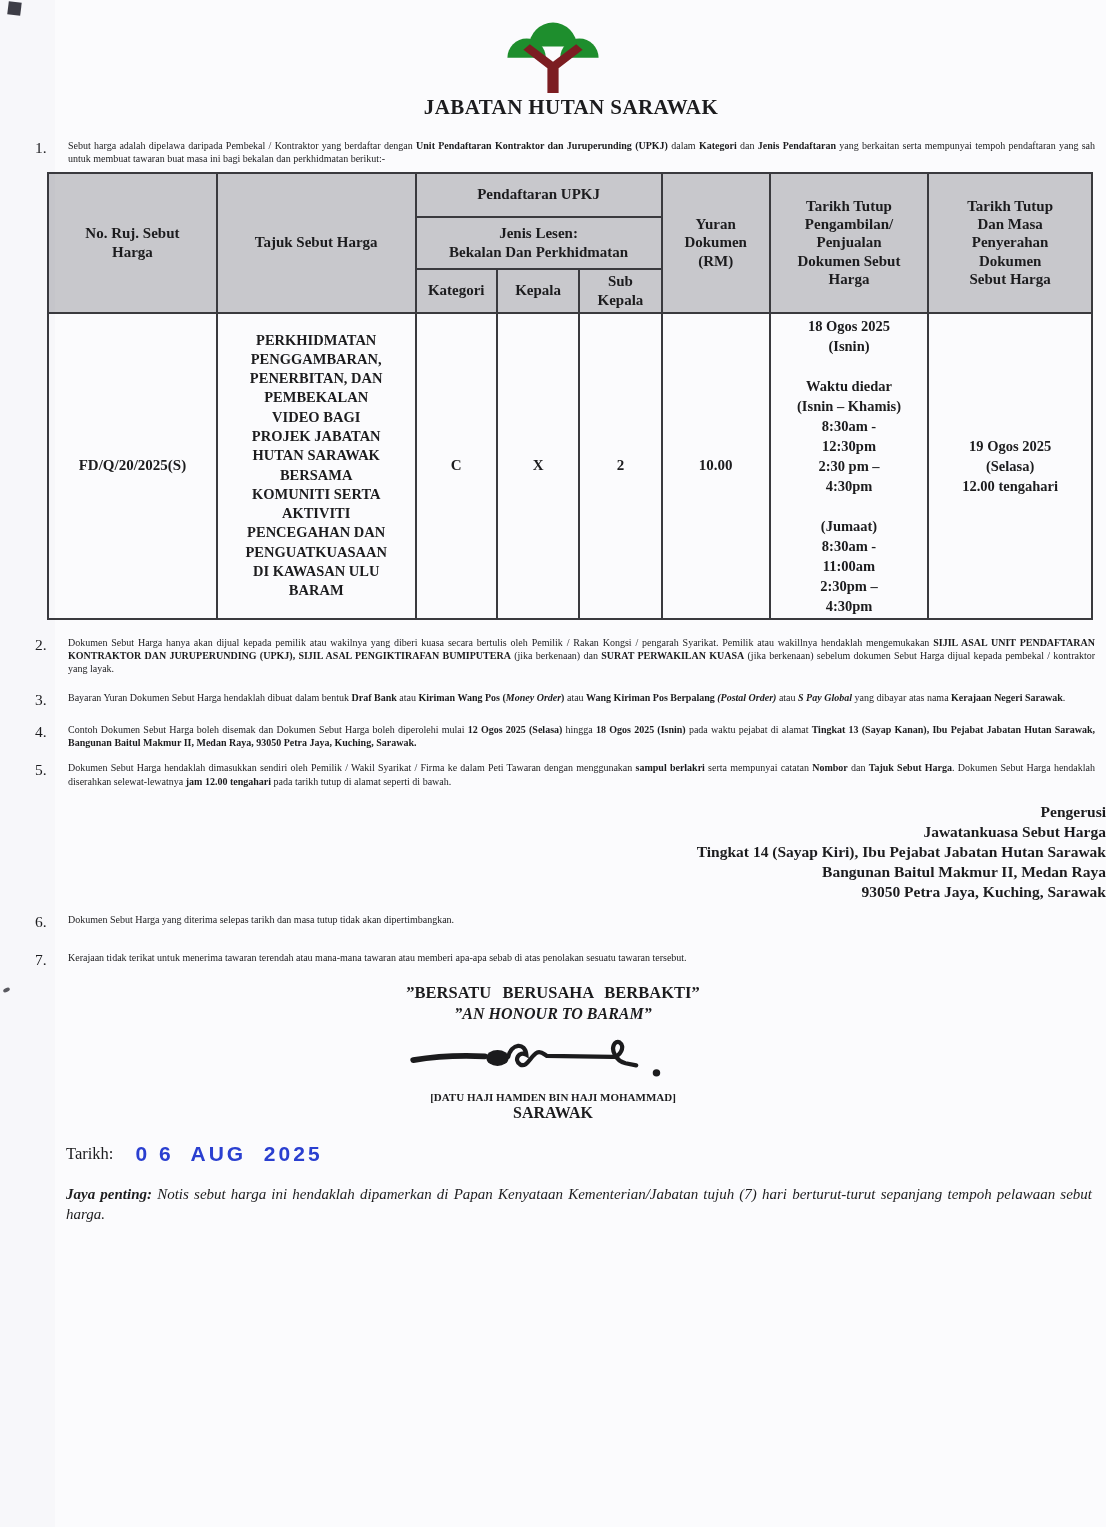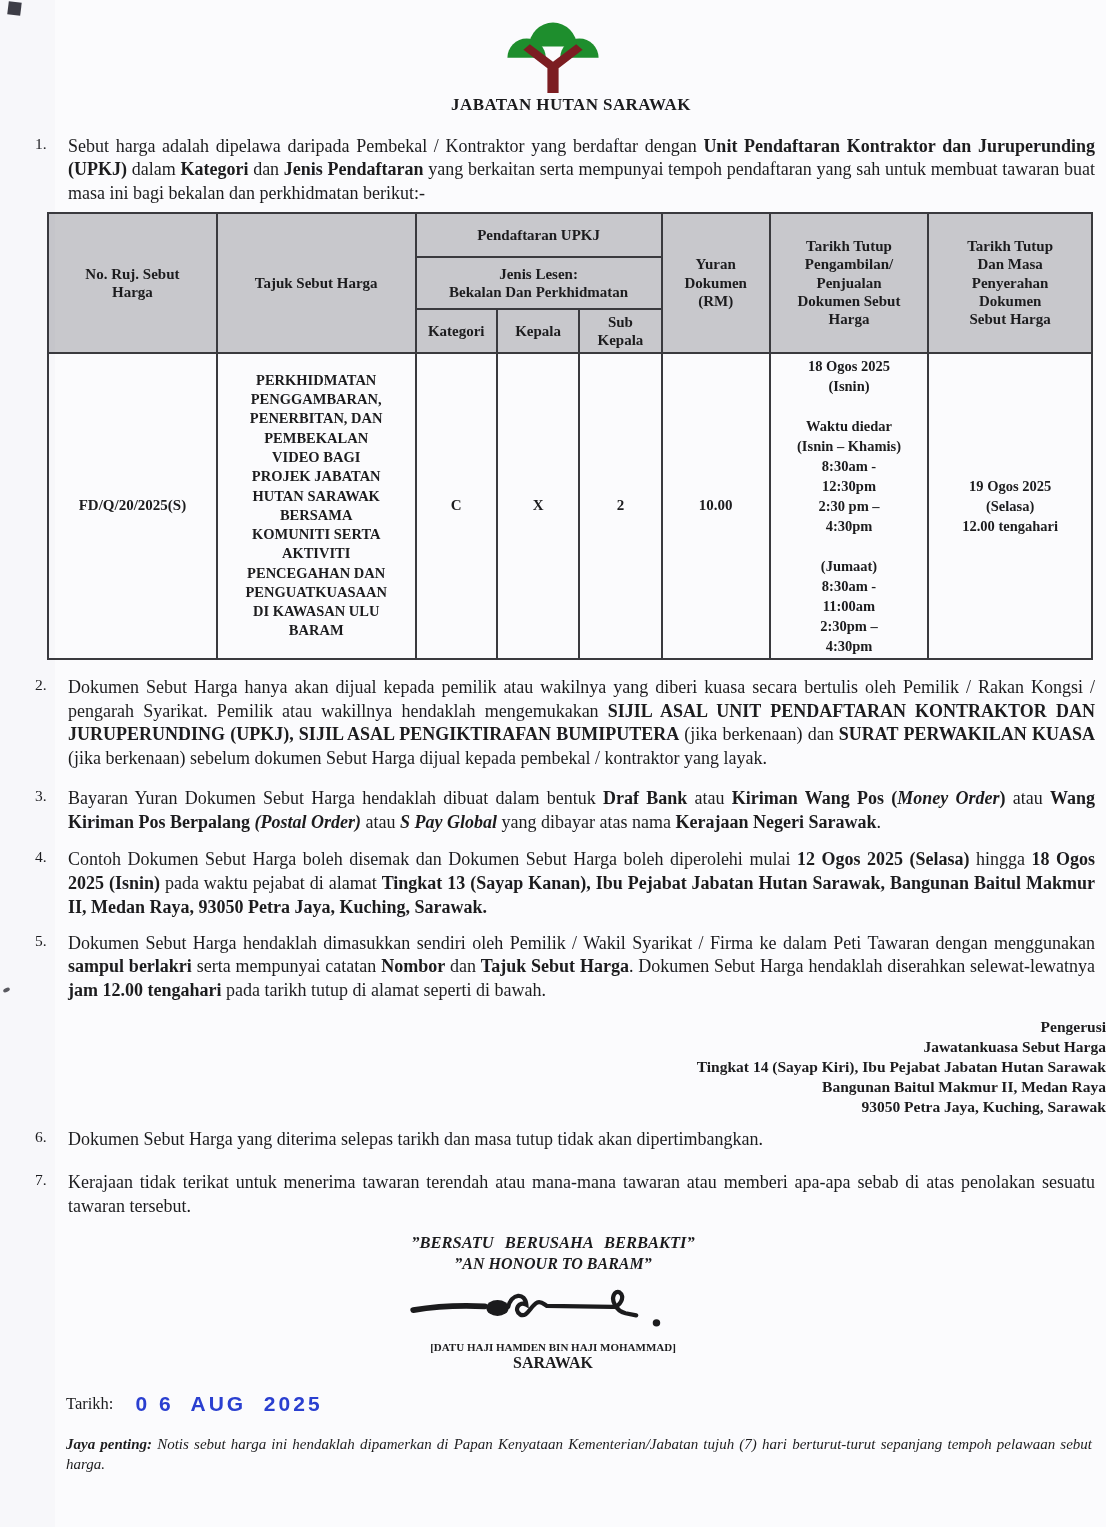--- a/index.html
+++ b/index.html
@@ -7,26 +7,26 @@
     position:relative;width:1106px;height:1527px;margin:0 auto;
     background:#fbfbfd;color:#1c1c1e;overflow:hidden;
     font-family:"Liberation Serif", serif;
   }
   .edge-shade{position:absolute;left:0;top:0;width:55px;height:100%;background:rgba(70,70,95,0.02);}
   .mark-tl{position:absolute;left:8px;top:2px;width:13px;height:13px;background:#3d3d46;transform:rotate(7deg);}
   .mark-left{position:absolute;left:3px;top:988px;width:7px;height:4px;background:#5a5a60;border-radius:50%;transform:rotate(-25deg);}
 
   .logo-wrap{padding-top:13px;text-align:center;line-height:0;}
   .title-block{text-align:center;line-height:1.15;margin-top:2px;}
-  .org-title{font-size:17px;font-weight:bold;letter-spacing:.4px;margin-left:36px;}
+  .org-title{font-size:21px;font-weight:bold;letter-spacing:.4px;margin-left:36px;}
   .doc-title{font-size:17px;font-weight:bold;letter-spacing:.4px;}
 
   .para{display:flex;margin:0 11px 0 35px;}
   .para .no{width:33px;flex:none;font-size:15.5px;}
-  .para .txt{flex:1;text-align:justify;font-size:18px;line-height:1.32;}
+  .para .txt{flex:1;text-align:justify;font-size:10px;line-height:1.32;}
   .b{font-weight:bold;}
   .i{font-style:italic;}
 
   .p1{margin-top:20px;}
   .p2{margin-top:16px;}
   .p3{margin-top:16px;}
   .p4{margin-top:14px;}
   .p5{margin-top:12px;}
   .p6{margin-top:10px;}
   .p7{margin-top:20px;}
@@ -41,21 +41,21 @@
   tr.hr1 td{height:38px;}
   tr.hr2 td{height:46px;}
   tr.hr3 td{height:38px;}
   tr.brow td{height:292px;font-weight:bold;}
   td.c-ruj{font-size:15px;}
   td.c-tajuk{font-size:14.5px;line-height:1.33;}
   td.c-small{font-size:15px;}
   td.c-date{font-size:14.5px;line-height:1.38;}
 
   .address{margin-top:14px;text-align:right;font-weight:bold;font-size:15.5px;line-height:1.3;}
-  .motto1{margin-top:14px;text-align:center;font-weight:bold;font-size:16.5px;word-spacing:7px;font-style:italic;}
+  .motto1{margin-top:14px;text-align:center;font-weight:bold;font-size:16.5px;word-spacing:7px;}
   .motto2{margin-top:2px;text-align:center;font-weight:bold;font-style:italic;font-size:16px;}
   .sig{height:64px;text-align:center;margin-top:4px;line-height:0;}
   .sig-name{text-align:center;font-weight:bold;font-size:11px;}
   .sig-role{text-align:center;font-weight:bold;font-size:16px;margin-top:1px;}
   .sig-region{text-align:center;font-weight:bold;font-size:16px;margin-top:1px;}
 
   .tarikh{margin:20px 0 0 66px;display:flex;align-items:center;gap:22px;}
   .tarikh-label{font-size:16.5px;}
   .stamp{
     color:#2a3fd0;font-family:"Liberation Sans", sans-serif;font-weight:bold;

